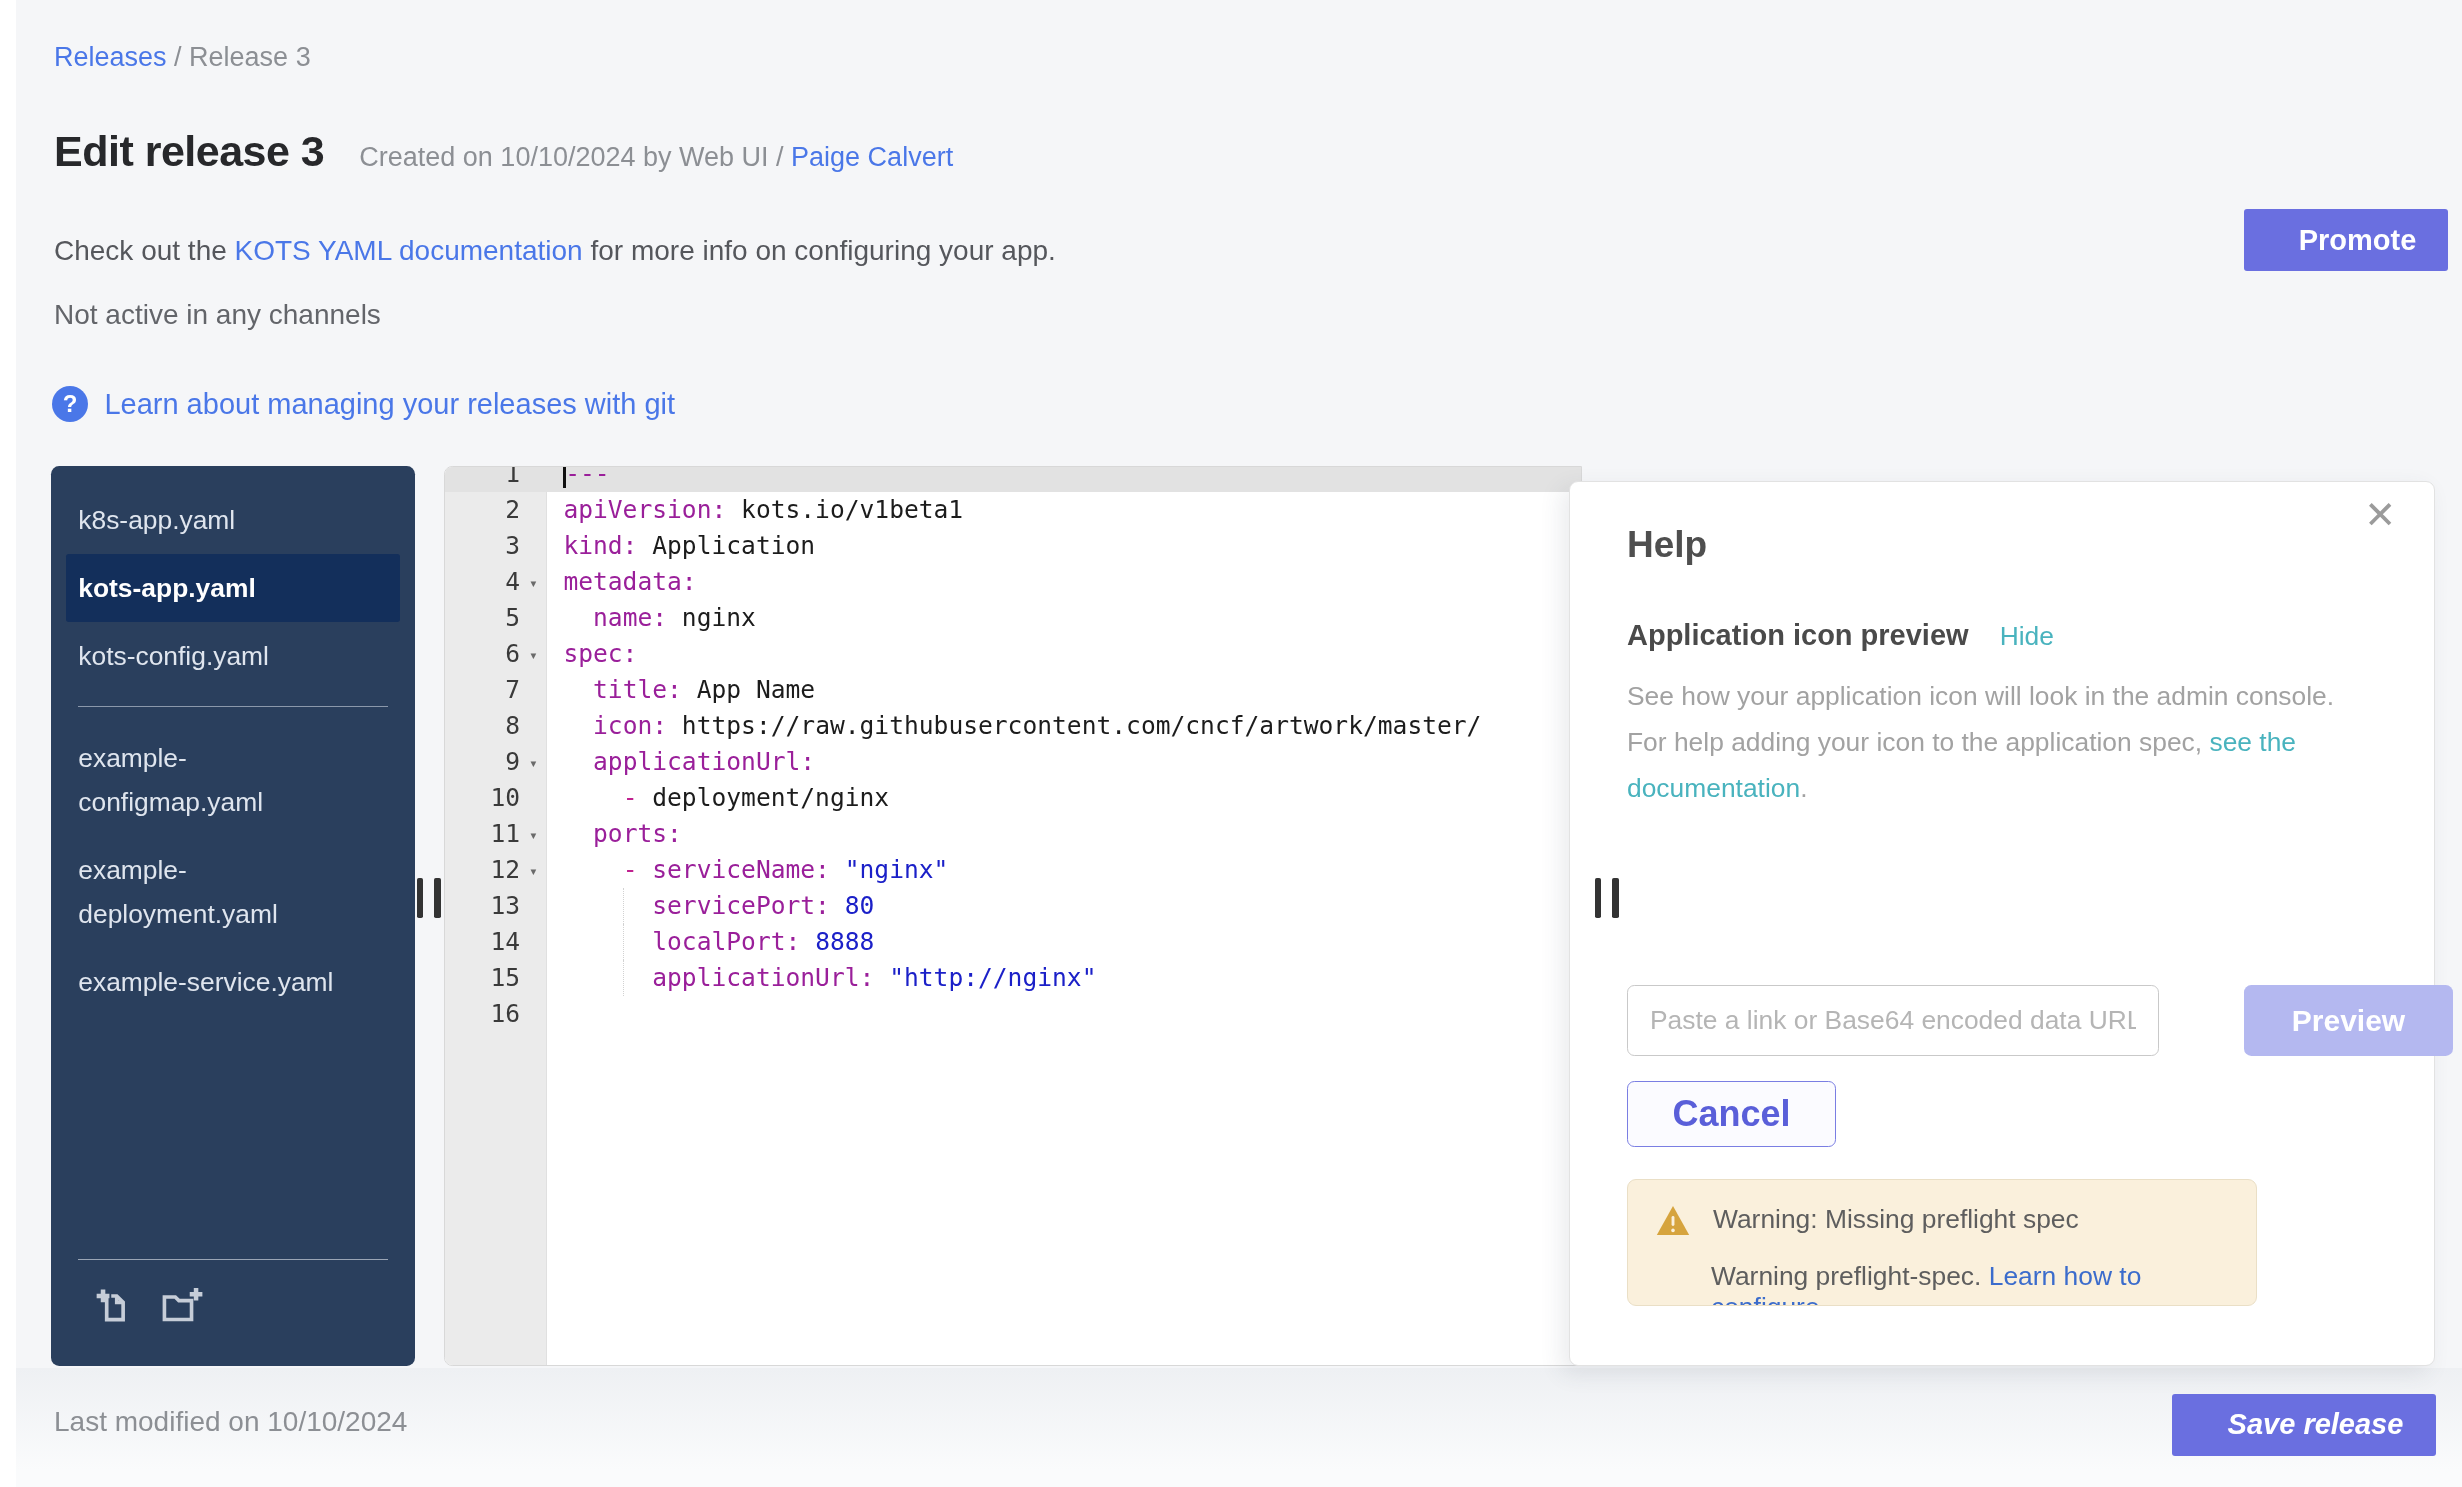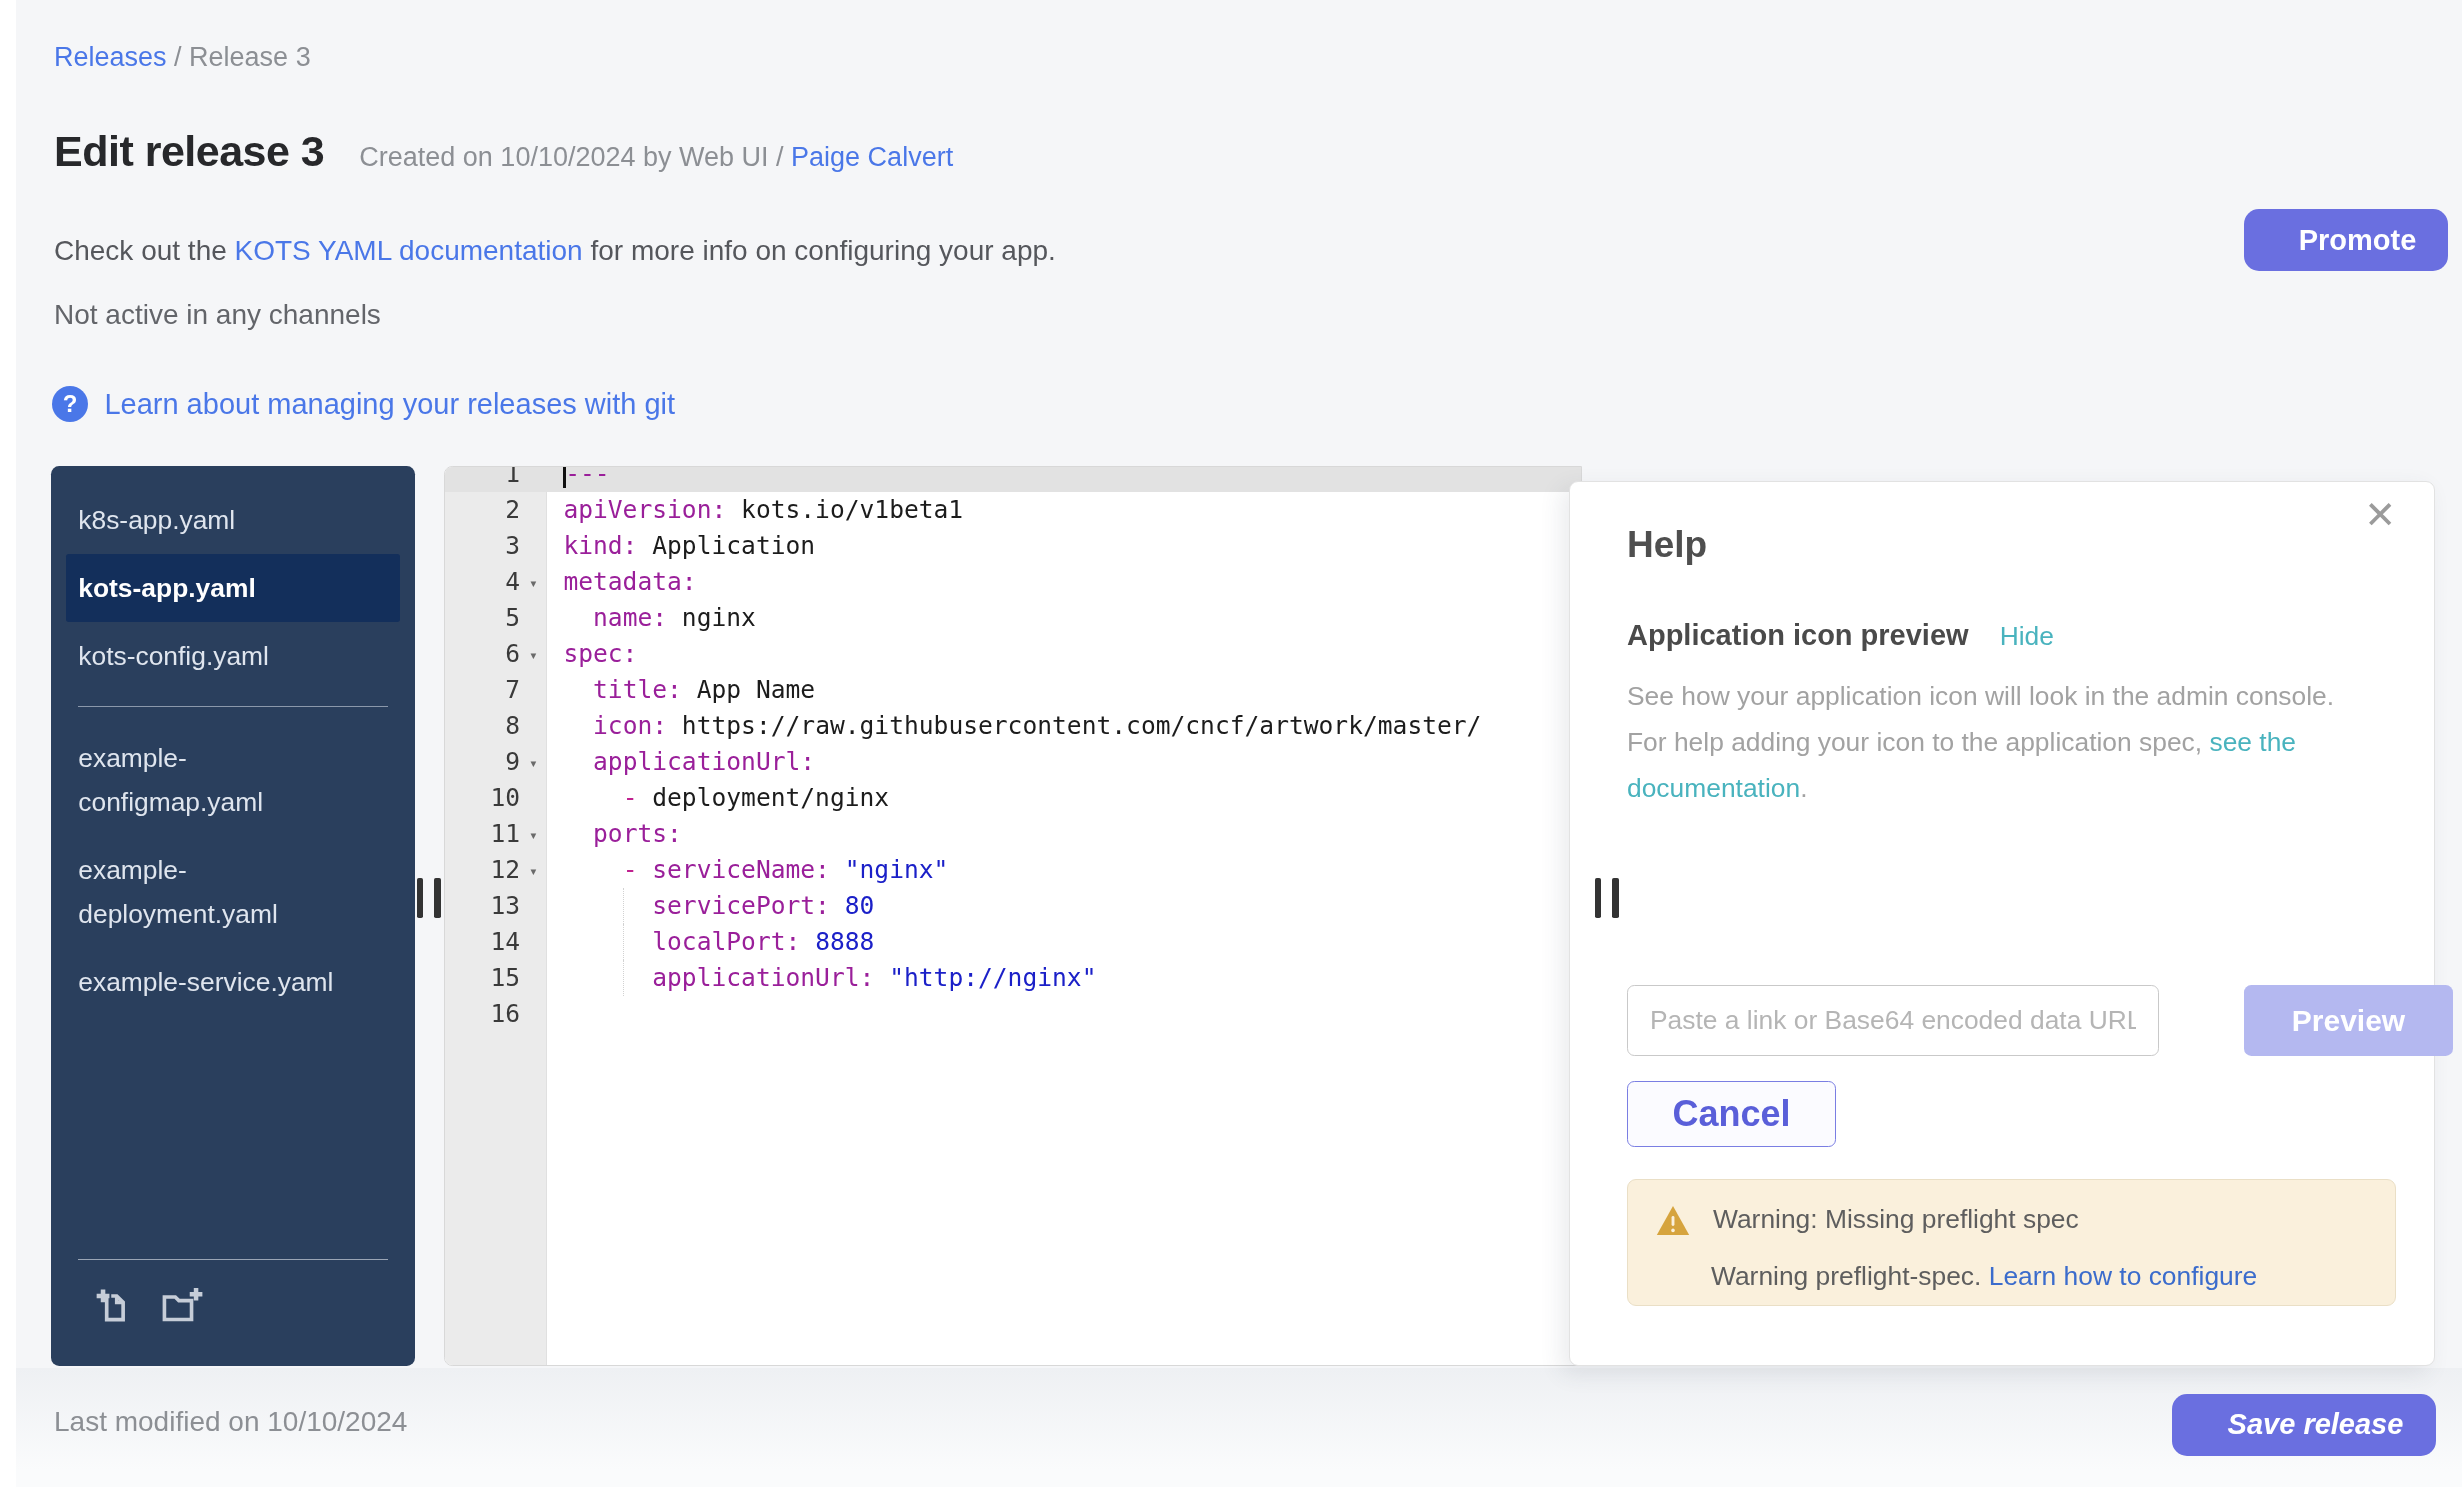--- a/index.html
+++ b/index.html
@@ -14,21 +14,21 @@
   .created-line { margin-left:35px; font-size:27px; color:#8c8f94; }
   .created-line .author-link { color:#4a77e8; cursor:pointer; }
   .intro-line { position:absolute; left:38px; top:235px; font-size:28px; color:#55575c; }
   .intro-line .doc-link { color:#4a77e8; cursor:pointer; }
   .channel-status { position:absolute; left:38px; top:299px; font-size:28px; color:#63656a; }
   .git-row { position:absolute; left:36px; top:386px; display:flex; align-items:center; }
   .q-icon { width:36px; height:36px; border-radius:50%; background:#4a77e8; color:#fff; font-size:24px; font-weight:700;
             display:flex; align-items:center; justify-content:center; }
   .git-link { margin-left:16.4px; font-size:29px; color:#4a77e8; cursor:pointer; }
   .btn-primary { position:absolute; background:#6a6fe0; color:#fff; font-weight:700; font-size:29px;
-                 border:none; border-radius:15px; cursor:pointer; font-family:inherit;padding-left:23px; }
+                 border:none; border-radius:3px; cursor:pointer; font-family:inherit;padding-left:23px; }
   .promote-btn { left:2228px; top:209px; width:204px; height:62px; }
   .save-btn { right:42px; top:25.5px; width:264px; height:62px;font-style:italic; }
 
   
   .sidebar { position:absolute; left:35px; top:466px; width:364px; height:900px; background:#2a3f5d;
              border-radius:8.2px; color:#dfe5ee; }
   .file-list { padding-top:20px; }
   .file-item { margin:0 14.6px; padding:12px 12.7px; font-size:26.4px; line-height:44px; cursor:pointer; border-radius:2.7px; }
   .file-item .file-label { display:inline-block; max-width:273px; }
   .file-item.selected { background:#132f5b; font-weight:700; color:#ffffff; }
@@ -80,21 +80,21 @@
   .dz-line2 { font-size:26.4px; color:#9b9b9b; margin-top:7.3px; }
   .url-row { position:absolute; left:57px; top:503px; }
   .url-input { width:532px; height:71px; border:1.8px solid #c9c9c9; border-radius:7.3px; font-size:26.4px; padding:0 22px;
                color:#555; font-family:inherit; outline:none; background:#fff; }
   .url-input::placeholder { color:#b5b5b5; }
   .preview-btn { position:absolute; left:617px; top:0; width:209px; height:71px; background:#b4b8f0; color:#fff;
                  font-size:30px; font-weight:700; border:none; border-radius:7.3px; font-family:inherit; cursor:default; }
   .cancel-btn { position:absolute; left:57px; top:599px; width:209px; height:66px; background:#fbfbff;
                 border:1.8px solid #7a7ee3; border-radius:7.3px; color:#5a5fd9; font-size:36px; font-weight:700;
                 font-family:inherit; cursor:pointer; }
-  .warning-box { position:absolute; left:57px; top:697px; width:769px; height:127px; background:#faf0dc;
+  .warning-box { position:absolute; left:57px; top:697px; width:630px; height:127px; background:#faf0dc;
                  border:0.9px solid #eadfc6; border-radius:9px; padding:24px 25.5px 0 27px; overflow:hidden; }
   .warn-row { display:flex; align-items:flex-start; }
   .warn-text { margin-left:22px; font-size:26.4px; color:#5e5e5e; }
   .warn-line2 { margin-left:56px; margin-top:24px; font-size:26.4px; color:#5e5e5e; }
   .warn-link { color:#3b6ccc; cursor:pointer; }
 
   
   .footer { position:absolute; left:0; right:0; top:1368px; bottom:0;
             background:linear-gradient(180deg,#eef0f3 0%, #fafbfc 85%); }
   .last-modified { position:absolute; left:38px; top:38px; font-size:28px; color:#8c8f94; }

